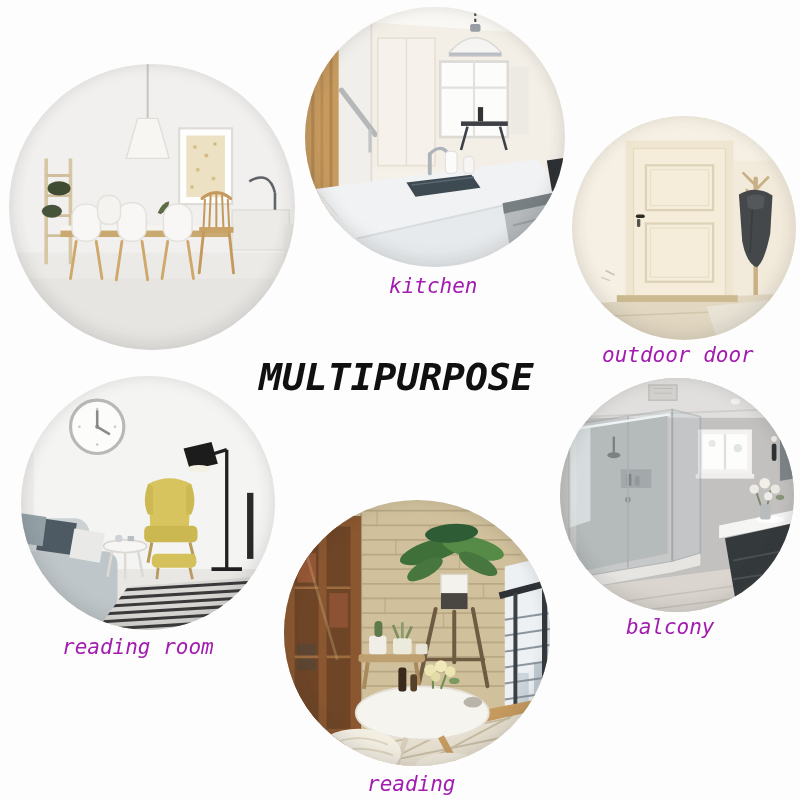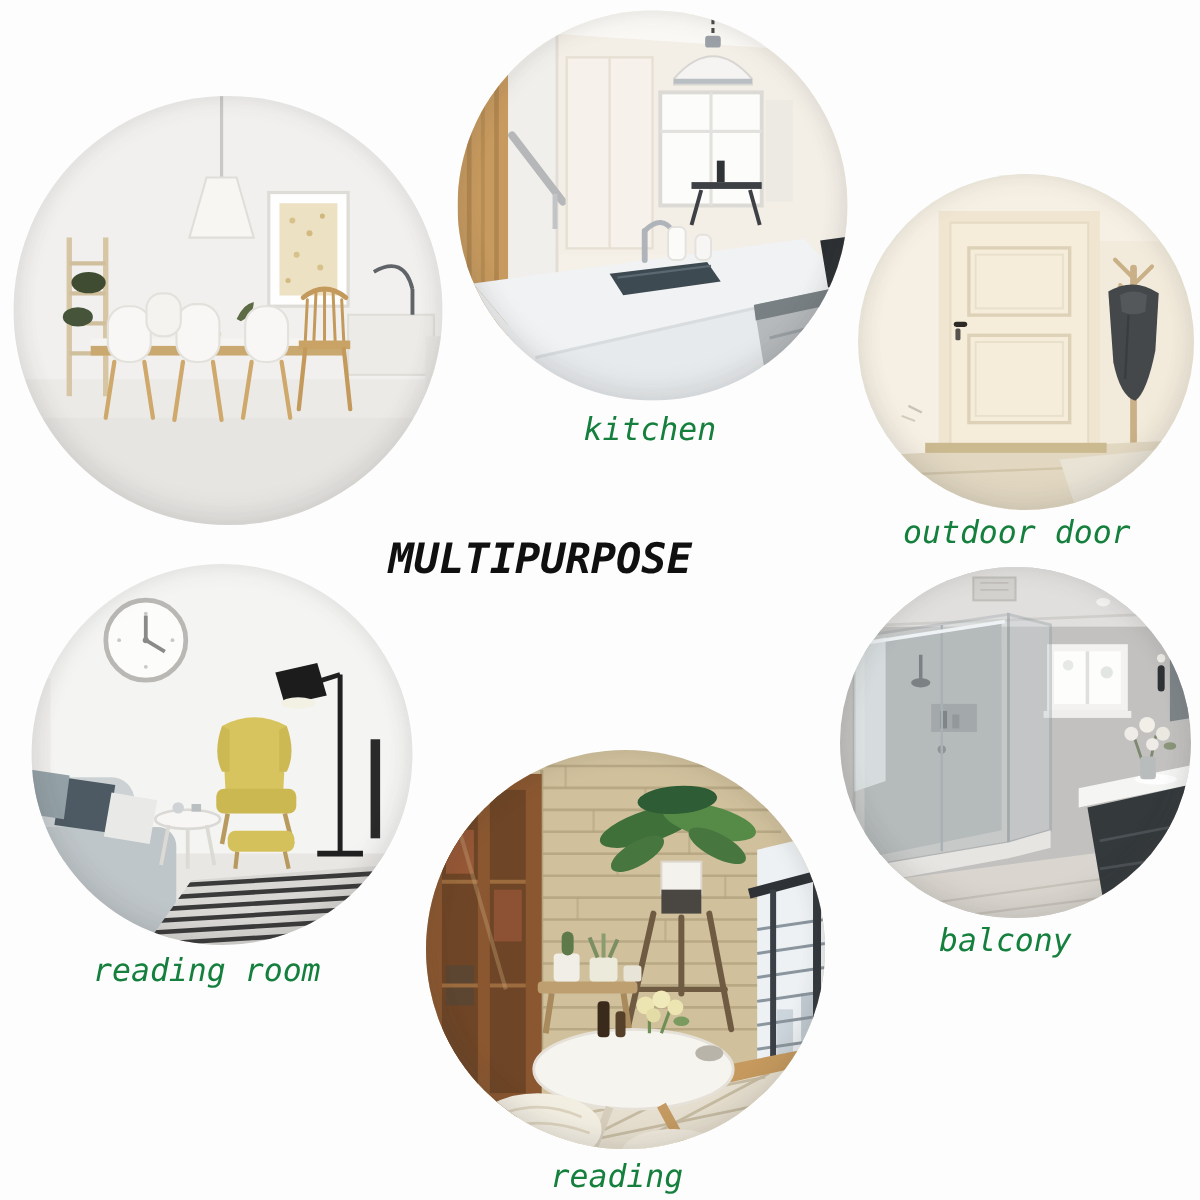--- a/index.html
+++ b/index.html
@@ -2,23 +2,23 @@
 <html><head>
 <meta charset="utf-8">
 <style>
   html,body{margin:0;padding:0;background:#fdfdfd;}
   .stage{position:relative;width:800px;height:800px;background:#fdfdfd;overflow:hidden;
          font-family:"DejaVu Sans Mono",monospace;}
   .circle{position:absolute;border-radius:50%;overflow:hidden;background:#eee;}
   .circle svg{display:block;width:100%;height:100%;}
   .vignette{position:absolute;inset:0;border-radius:50%;pointer-events:none;
             box-shadow:inset 0 0 16px rgba(70,70,70,.12), inset 0 -8px 18px rgba(70,70,70,.07);}
-  .label{position:absolute;font-style:italic;font-size:21px;color:#15803d;white-space:nowrap;line-height:1.1;}
+  .label{position:absolute;font-style:italic;font-size:21px;color:#a21caf;white-space:nowrap;line-height:1.1;}
   .title{position:absolute;left:259px;top:358px;margin:0;font-style:italic;font-weight:700;
-         font-size:28px;color:#101010;white-space:nowrap;line-height:1.05;letter-spacing:0;}
+         font-size:38px;color:#101010;white-space:nowrap;line-height:1.05;letter-spacing:0;}
   
   #c-dining  {left:9px;  top:64px;  width:286px;height:286px;}
   #c-kitchen {left:305px;top:7px;   width:260px;height:260px;}
   #c-door    {left:572px;top:116px; width:224px;height:224px;}
   #c-reading {left:21px; top:376px; width:254px;height:254px;}
   #c-balcony {left:284px;top:500px; width:266px;height:266px;}
   #c-bath    {left:560px;top:378px; width:234px;height:234px;}
   
   #l-dining  {left:28px; top:344px;}
   #l-kitchen {left:389px;top:275px;}

